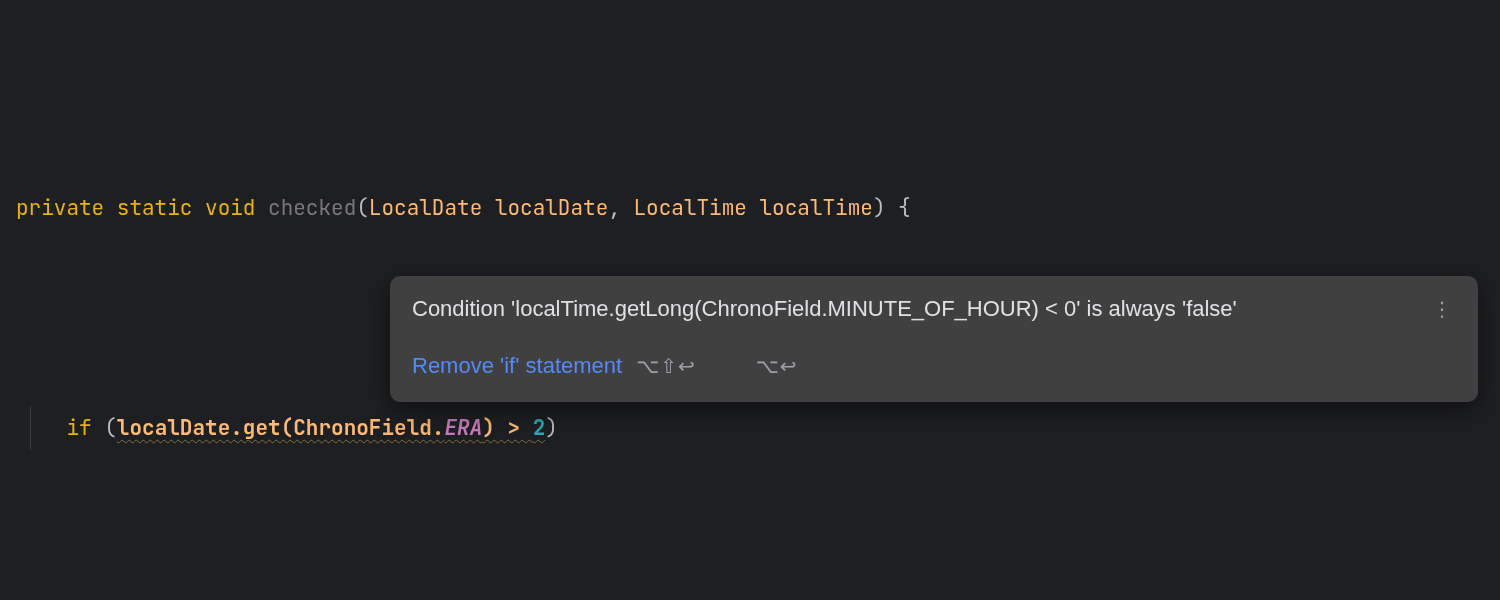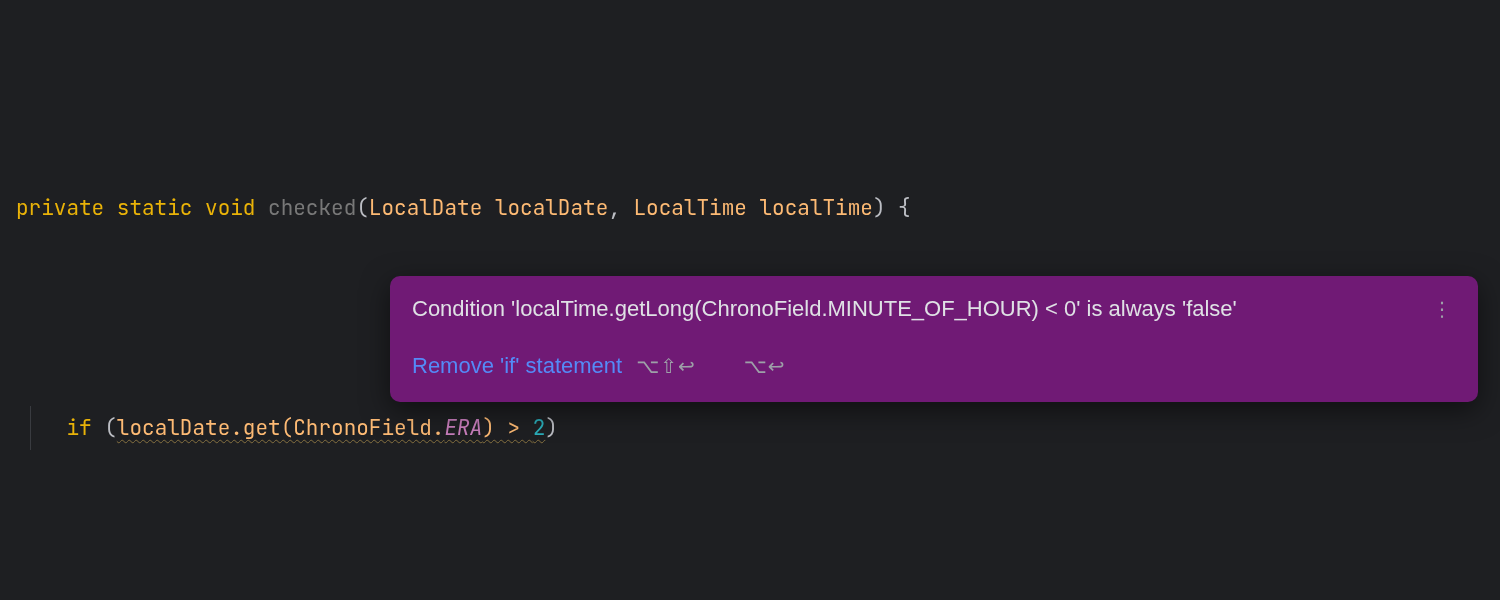--- a/index.html
+++ b/index.html
@@ -28,48 +28,49 @@
   .kw   { color: #eab308; }    
   .gray { color: #787878; }    
   .type { color: #fdba74; }    
   .field{ color: #c77dbb; font-style: italic; } 
   .num  { color: #2aacb8; }
   .punct{ color: #bcbec4; }
   .wavy {
     text-decoration: underline wavy #857040;
     text-decoration-thickness: 1.3px;
     text-underline-offset: 4px;
+    font-weight: bold;
   }
 
   
   .tooltip {
     position: absolute;
     left: 390px;
     top: 276px;
     width: 1088px;
-    background: #701a75;
+    background: #404040;
     border-radius: 10px;
     box-shadow: 0 8px 28px rgba(0,0,0,.5);
     padding: 18px 22px 20px 22px;
     font-family: -apple-system, "Segoe UI", Arial, sans-serif;
     font-size: 22px;
     line-height: 1.4;
     white-space: normal;
   }
   .tooltip-header {
     display: flex;
     align-items: center;
     justify-content: space-between;
     color: #dfe1e5;
   }
   .tooltip-msg { flex: 1; }
   .more-icon { color: #9da0a8; padding: 0 4px; cursor: pointer; font-size: 20px; letter-spacing: 0; }
   .tooltip-actions {
     display: flex;
-    gap: 48px;
+    gap: 60px;
     margin-top: 26px;
     align-items: center;
   }
   .action {
     display: flex;
     align-items: center;
     gap: 14px;
   }
   .action-link {
     color: #548af7;

